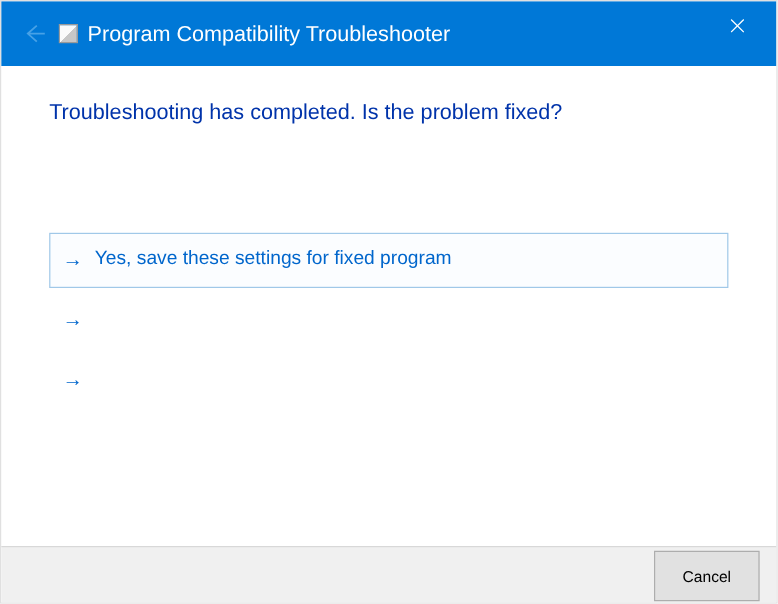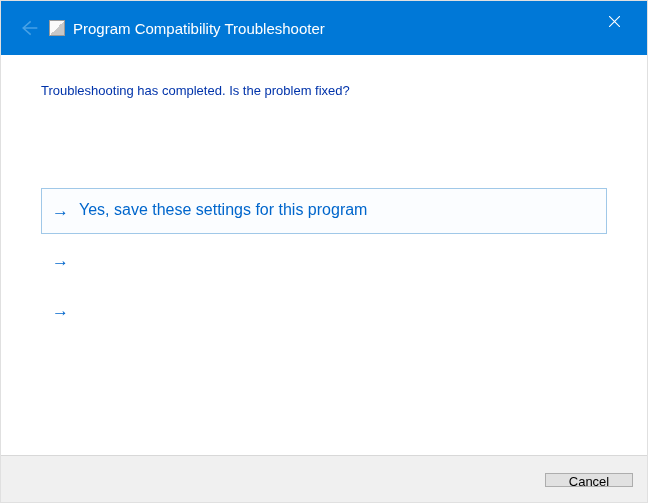--- a/index.html
+++ b/index.html
@@ -37,21 +37,21 @@
       width: 16px;
       height: 16px;
       margin-left: 6px;
       margin-right: 8px;
       background: linear-gradient(135deg, #fafafa 50%, #c7c7c7 50%);
       border: 1px solid #9a9a9a;
       display: inline-block;
     }
     .titlebar-text {
       color: #ffffff;
-      font-size: 15px;
+      font-size: 18px;
       font-weight: 400;
     }
     .close-btn {
       position: absolute;
       top: 6px;
       right: 10px;
       width: 45px;
       height: 28px;
       display: flex;
       align-items: center;
@@ -63,21 +63,21 @@
     .close-btn svg {
       width: 11px;
       height: 11px;
     }
     .content {
       padding: 28px 40px 0 40px;
       height: 400px;
     }
     .heading {
       color: #0033aa;
-      font-size: 13px;
+      font-size: 18px;
       font-weight: 400;
       margin-bottom: 90px;
     }
     .option-list {
       display: flex;
       flex-direction: column;
       gap: 4px;
     }
     .option {
       display: flex;
@@ -106,21 +106,21 @@
       height: 49px;
       border-top: 1px solid #d8d8d8;
       background: #f0f0f0;
       display: flex;
       align-items: center;
       justify-content: flex-end;
       padding-right: 14px;
     }
     .cancel-btn {
       min-width: 88px;
-      height: 14px;
+      height: 42px;
       padding: 0 14px;
       background: #e1e1e1;
       border: 1px solid #adadad;
       font-family: inherit;
       font-size: 13px;
       color: #000;
       cursor: pointer;
     }
   </style>
 </head>
@@ -140,21 +140,21 @@
     </svg>
   </div>
 </div>
 
 <div class="content">
   <div class="heading">Troubleshooting has completed.  Is the problem fixed?</div>
 
   <div class="option-list">
     <div class="option selected">
       <span class="arrow">→</span>
-      <span class="opt-text">Yes, save these settings for this program</span>
+      <span class="opt-text">Yes, save these settings for fixed program</span>
     </div>
     <div class="option">
       <span class="arrow">→</span>
     </div>
     <div class="option">
       <span class="arrow">→</span>
     </div>
   </div>
 </div>
 

